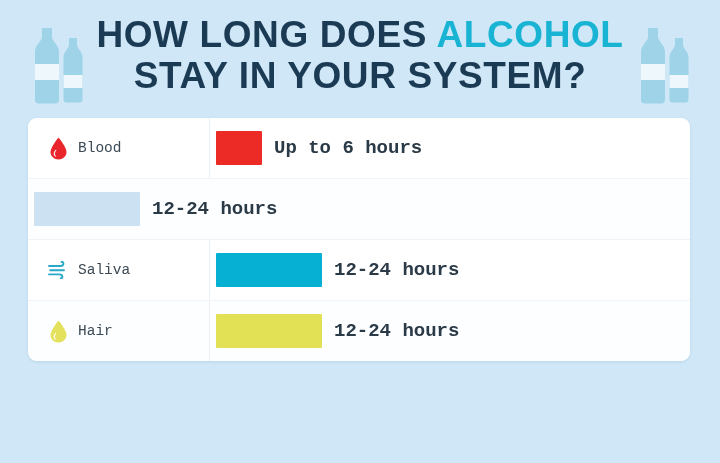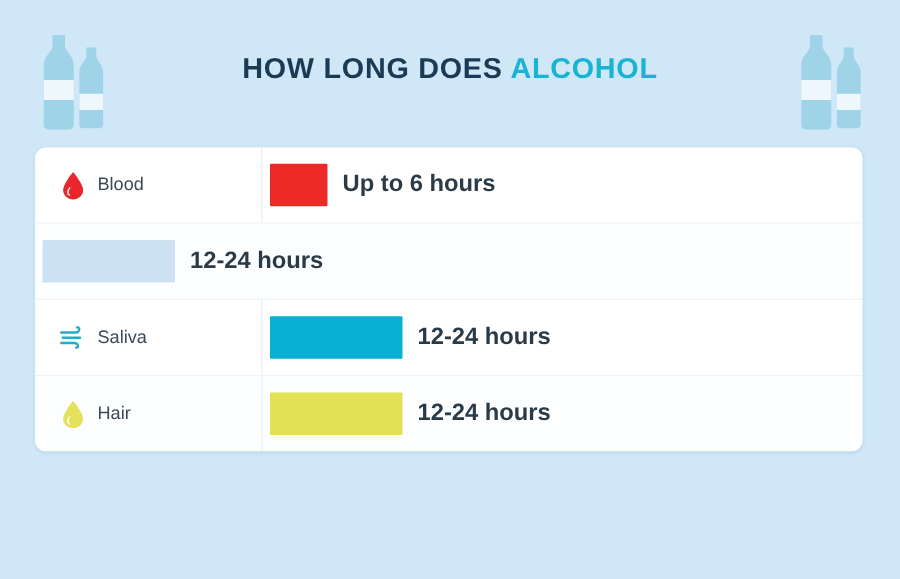--- a/index.html
+++ b/index.html
@@ -20,21 +20,21 @@
     position: relative;
     height: 110px;
     display: flex;
     align-items: center;
     justify-content: center;
   }
   .title {
     text-align: center;
     line-height: 1.12;
     font-weight: 800;
-    font-size: 23px;
+    font-size: 37px;
     letter-spacing: 0.6px;
     color: #1b3a54;
     user-select: none;
   }
   .title .line {
     display: block;
     white-space: nowrap;
   }
   .title .accent {
     color: #19b3d3;
@@ -58,20 +58,21 @@
     border-radius: 9px;
     box-shadow: 0 1px 3px rgba(60,100,130,0.13);
     overflow: hidden;
   }
   .row {
     display: flex;
     align-items: stretch;
     height: 60px;
     border-bottom: 1px solid #eef4f8;
     background: #ffffff;
+    font-family: Liberation Mono, monospace;
   }
   .row:last-child { border-bottom: none; }
   .row.tint { background: #fdfeff; }
 
   .label-cell {
     width: 182px;
     flex: 0 0 182px;
     display: flex;
     align-items: center;
     padding-left: 16px;
@@ -123,20 +124,21 @@
     <svg width="62" height="80" viewBox="0 0 62 80" aria-hidden="true">
       <path d="M16 4 h10 v9 c0 4 7 8 7 15 v48 c0 2 -1.5 3.5 -3.5 3.5 h-17 c-2 0 -3.5 -1.5 -3.5 -3.5 v-48 c0 -7 7 -11 7 -15 z" fill="#9ed3e8"></path>
       <rect x="9" y="40" width="24" height="16" fill="#eef7fb"></rect>
       <path d="M43 14 h8 v7 c0 3.5 5.5 6.5 5.5 12.5 v42 c0 2 -1.2 3 -3 3 h-13 c-1.8 0 -3 -1 -3 -3 v-42 c0 -6 5.5 -9 5.5 -12.5 z" fill="#9ed3e8"></path>
       <rect x="37.5" y="51" width="19" height="13" fill="#eef7fb"></rect>
     </svg>
   </span>
 
   <div class="title">
     <span class="line"><span>HOW LONG DOES </span><span class="accent">ALCOHOL</span></span>
+    <span class="line">STAY IN YOUR SYSTEM?</span>
   </div>
 
   <span class="bottles right">
     <svg width="62" height="80" viewBox="0 0 62 80" aria-hidden="true">
       <path d="M16 4 h10 v9 c0 4 7 8 7 15 v48 c0 2 -1.5 3.5 -3.5 3.5 h-17 c-2 0 -3.5 -1.5 -3.5 -3.5 v-48 c0 -7 7 -11 7 -15 z" fill="#9ed3e8"></path>
       <rect x="9" y="40" width="24" height="16" fill="#eef7fb"></rect>
       <path d="M43 14 h8 v7 c0 3.5 5.5 6.5 5.5 12.5 v42 c0 2 -1.2 3 -3 3 h-13 c-1.8 0 -3 -1 -3 -3 v-42 c0 -6 5.5 -9 5.5 -12.5 z" fill="#9ed3e8"></path>
       <rect x="37.5" y="51" width="19" height="13" fill="#eef7fb"></rect>
     </svg>
   </span>

